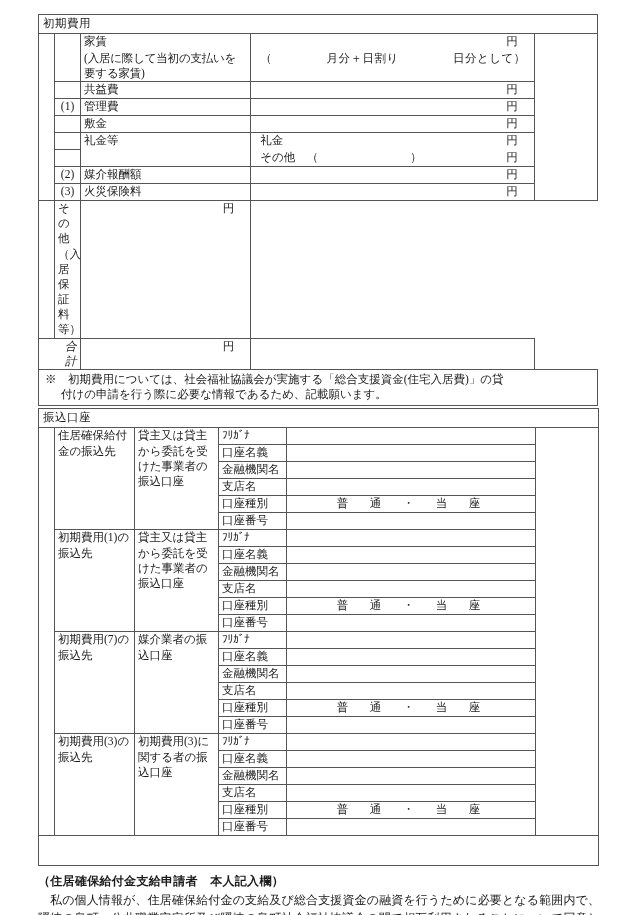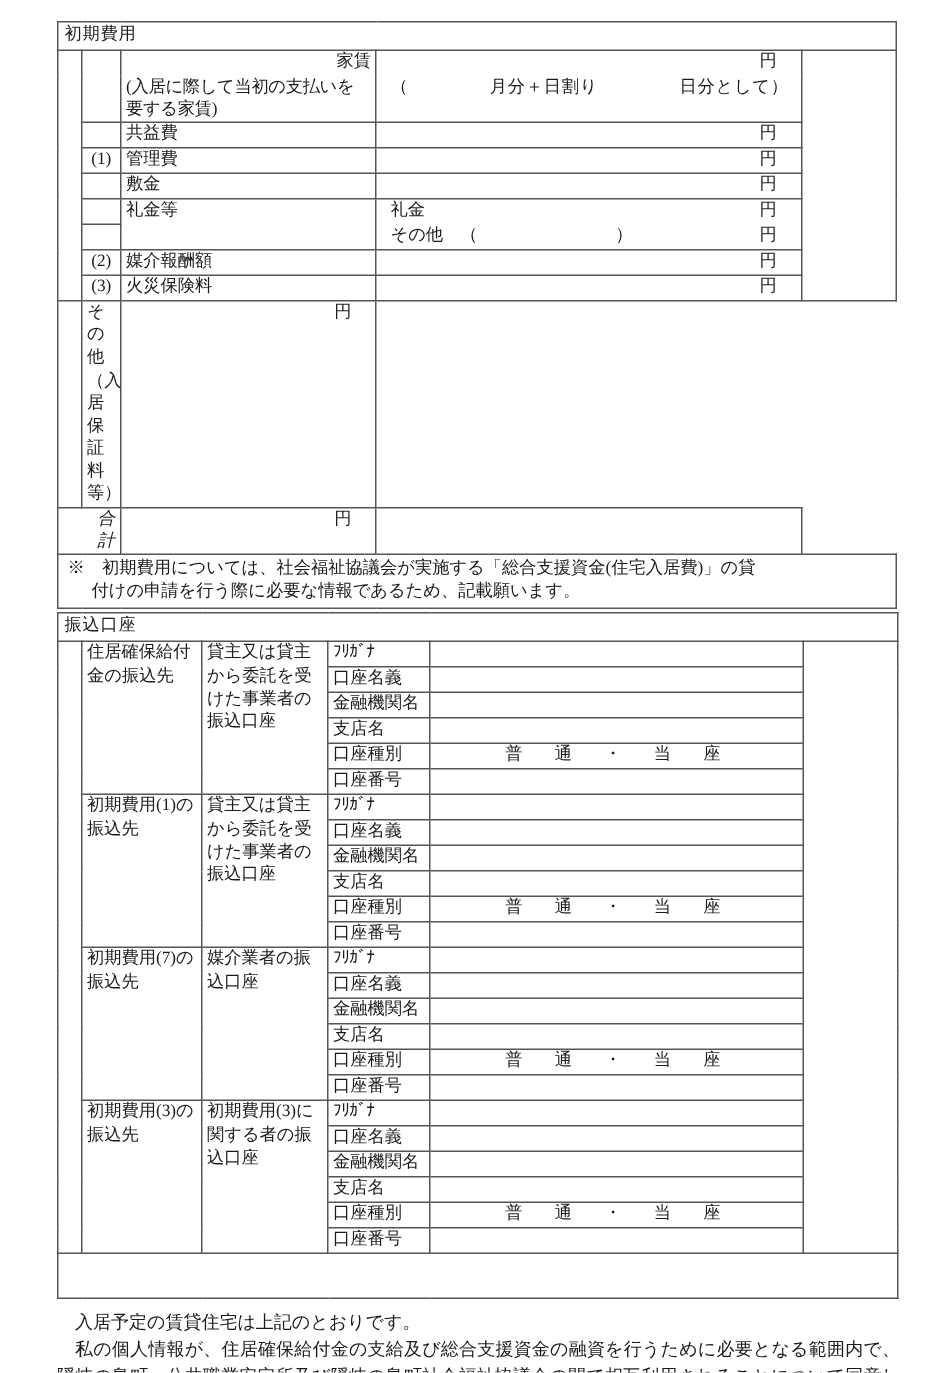--- a/index.html
+++ b/index.html
@@ -133,21 +133,21 @@
     </colgroup>
 
     <tbody>
         <tr>
       <td class="sec-head" colspan="5">初期費用</td>
     </tr>
 
     <tr>
       <td rowspan="9"></td>
       <td rowspan="2" class="ctr"></td>
-      <td style="border-bottom:none;text-align:right;">家賃</td>
+      <td style="border-bottom:none;">家賃</td>
       <td style="border-bottom:none;">
         <div class="yen-line">
           <span class="lab"></span>
           <span class="yen">円</span>
         </div>
       </td>
       <td rowspan="9"></td>
     </tr>
     <tr>
       <td style="border-top:none;" class="small">(入居に際して当初の支払いを要する家賃)</td>
@@ -394,18 +394,18 @@
       <td></td>
     </tr>
 
     <tr>
       <td colspan="6" style="height:30px;"></td>
     </tr>
   </tbody>
     </table>
 
   <div class="decl">
-    <p class="ind">入居予定の賃貸住宅は上記のとおりです。</p>
+    <div class="title">（住居確保給付金支給申請者　本人記入欄）</div>
     <p class="ind">私の個人情報が、住居確保給付金の支給及び総合支援資金の融資を行うために必要となる範囲内で、隠岐の島町、公共職業安定所及び隠岐の島町社会福祉協議会の間で相互利用されることについて同意します。</p>
 
   </div>
 
 </div>
 
 </body></html>

